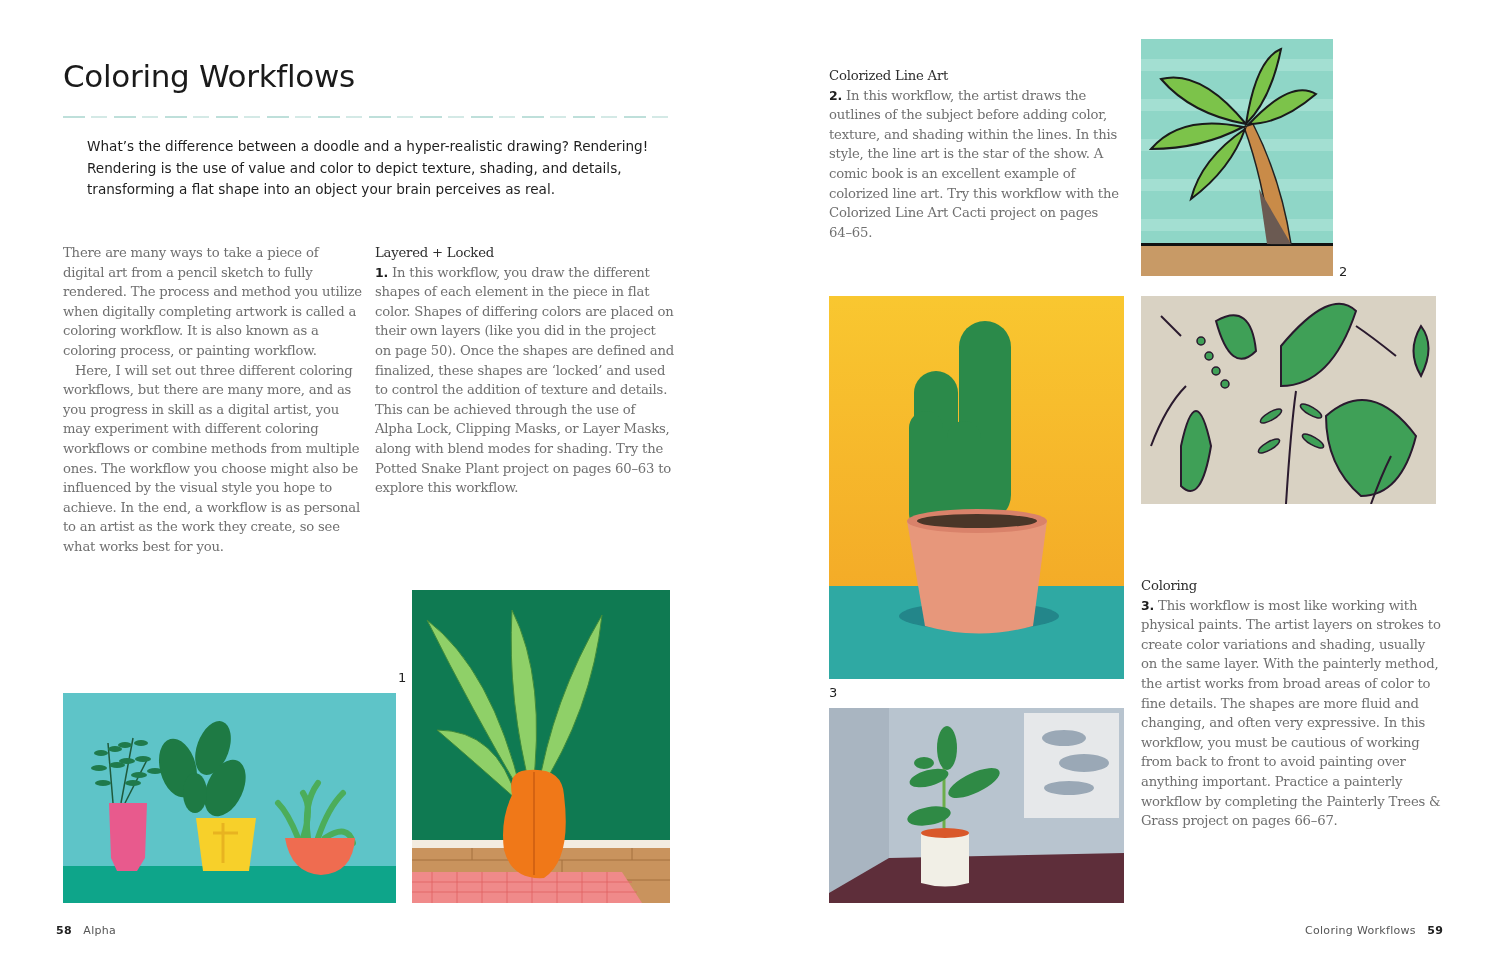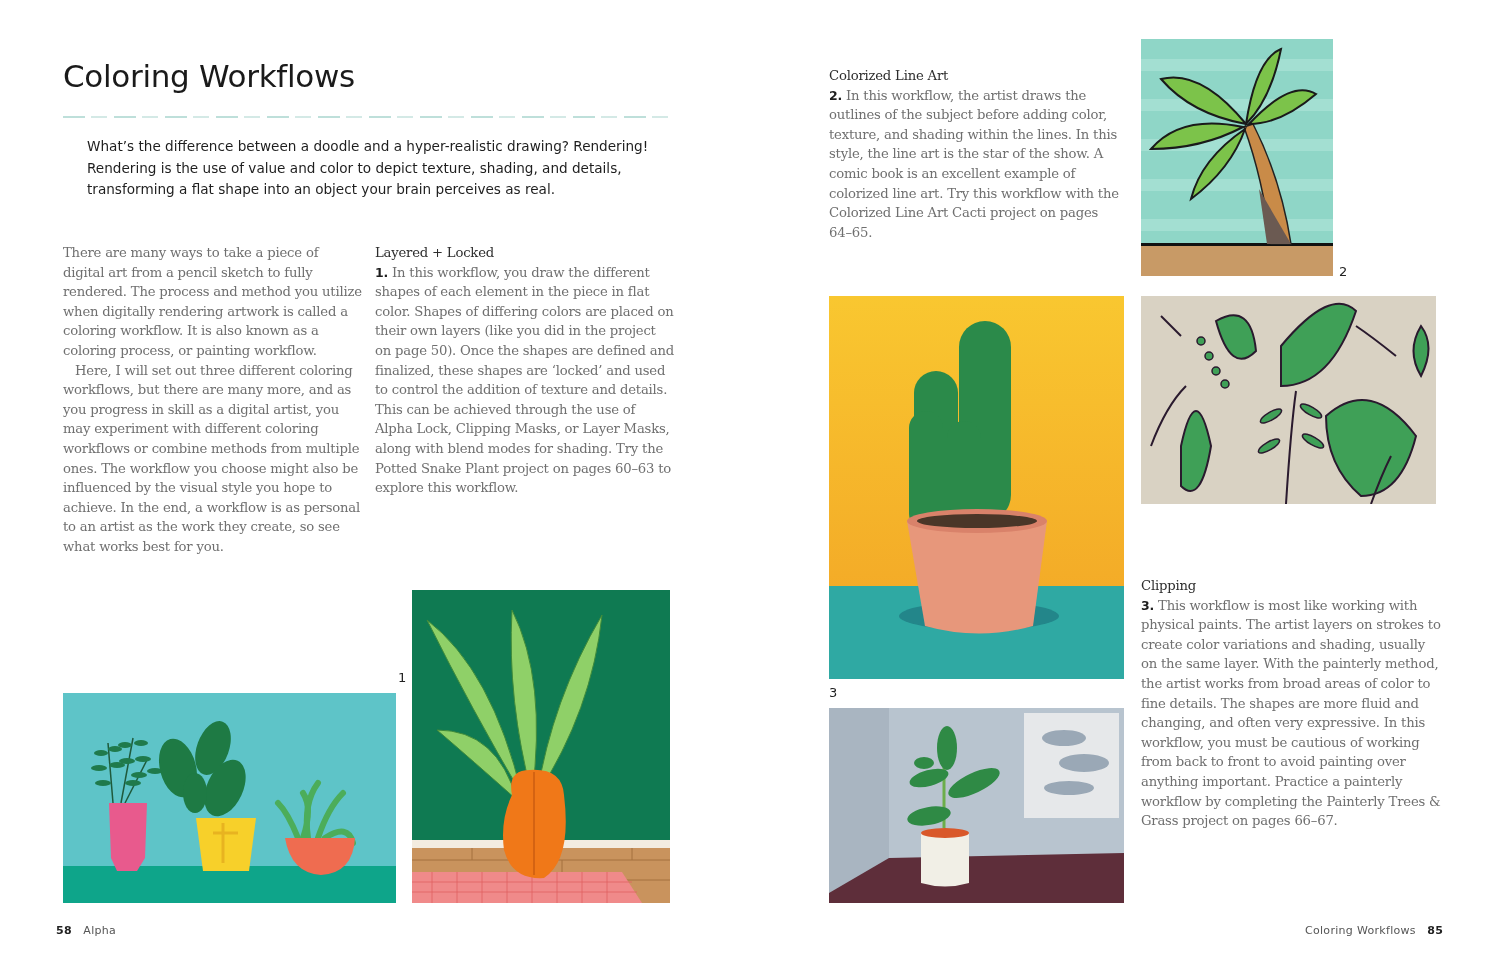--- a/index.html
+++ b/index.html
@@ -25,21 +25,21 @@
   .art svg { display: block; width: 100%; height: 100%; }
 </style>
 </head>
 <body>
 
 <h1 class="abs title">Coloring Workflows</h1>
 <div class="abs rule"></div>
 <div class="abs intro">What’s the difference between a doodle and a hyper-realistic drawing? Rendering! Rendering is the use of value and color to depict texture, shading, and details, transforming a flat shape into an object your brain perceives as real.</div>
 
 <div class="abs body col1">
-  <p>There are many ways to take a piece of digital art from a pencil sketch to fully rendered. The process and method you utilize when digitally rendering artwork is called a coloring workflow. It is also known as a coloring process, or painting workflow.</p>
+  <p>There are many ways to take a piece of digital art from a pencil sketch to fully rendered. The process and method you utilize when digitally completing artwork is called a coloring workflow. It is also known as a coloring process, or painting workflow.</p>
   <p class="indent">Here, I will set out three different coloring workflows, but there are many more, and as you progress in skill as a digital artist, you may experiment with different coloring workflows or combine methods from multiple ones. The workflow you choose might also be influenced by the visual style you hope to achieve. In the end, a workflow is as personal to an artist as the work they create, so see what works best for you.</p>
 </div>
 
 <div class="abs body col2">
   <span class="sec-head">Layered + Locked</span>
   <span class="num">1.</span><span> In this workflow, you draw the different shapes of each element in the piece in flat color. Shapes of differing colors are placed on their own layers (like you did in the project on page 50). Once the shapes are defined and finalized, these shapes are ‘locked’ and used to control the addition of texture and details. This can be achieved through the use of Alpha Lock, Clipping Masks, or Layer Masks, along with blend modes for shading. Try the Potted Snake Plant project on pages 60–63 to explore this workflow.</span>
 </div>
 
 <div class="art" style="left:63px;top:693px;width:333px;height:210px;">
   <svg viewBox="0 0 333 210" preserveAspectRatio="none">
@@ -217,19 +217,19 @@
       <ellipse cx="145" cy="75" rx="28" ry="10" transform="rotate(-25 145 75)"></ellipse>
       <ellipse cx="100" cy="108" rx="22" ry="9" transform="rotate(-10 100 108)"></ellipse>
       <ellipse cx="95" cy="55" rx="10" ry="6"></ellipse>
     </g>
     <path d="M92 125 L140 125 L140 175 Q116 182 92 175 Z" fill="#f1efe6"></path>
     <ellipse cx="116" cy="125" rx="24" ry="5" fill="#d9582a"></ellipse>
   </svg>
 </div>
 
 <div class="abs body col4">
-  <span class="sec-head">Clipping</span>
+  <span class="sec-head">Coloring</span>
   <span class="num">3.</span><span> This workflow is most like working with physical paints. The artist layers on strokes to create color variations and shading, usually on the same layer. With the painterly method, the artist works from broad areas of color to fine details. The shapes are more fluid and changing, and often very expressive. In this workflow, you must be cautious of working from back to front to avoid painting over anything important. Practice a painterly workflow by completing the Painterly Trees &amp; Grass project on pages 66–67.</span>
 </div>
 
 <div class="abs footer" style="left:1305px;top:924px;">
-  <span>Coloring Workflows</span>&nbsp;&nbsp;&nbsp;<b>85</b>
+  <span>Coloring Workflows</span>&nbsp;&nbsp;&nbsp;<b>59</b>
 </div>
 
 </body></html>

